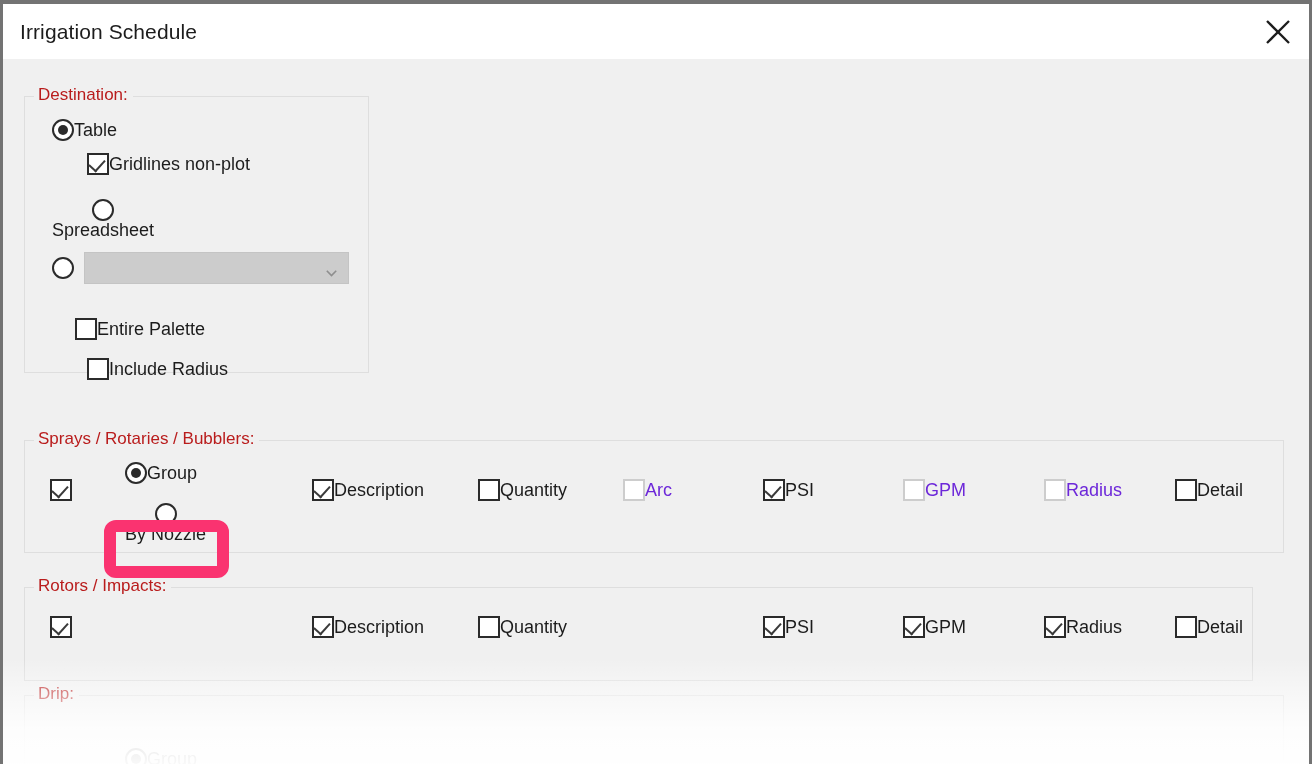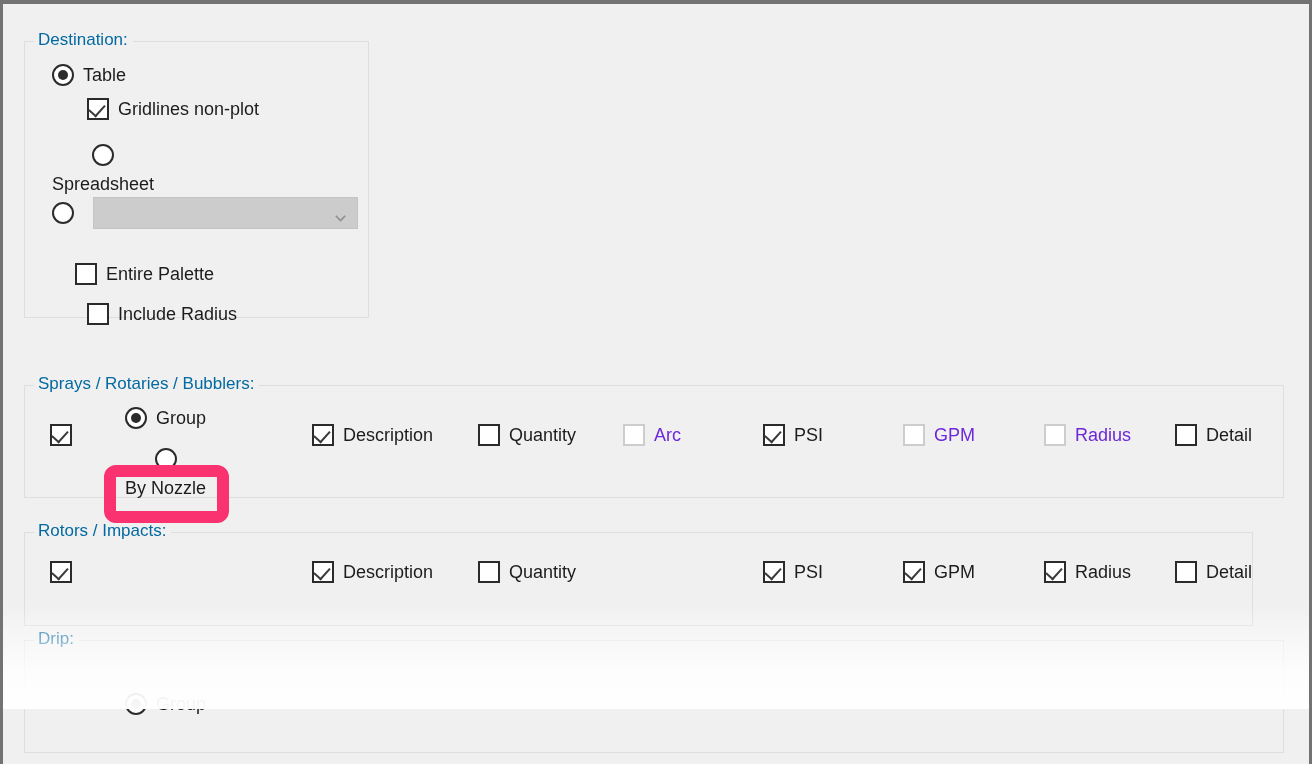--- a/index.html
+++ b/index.html
@@ -65,21 +65,21 @@
     border: 1px solid #dedede;
     background: transparent;
   }
   .group-legend {
     position: absolute;
     top: -11px;
     left: 9px;
     background: #f0f0f0;
     padding: 0 5px 0 4px;
     font-size: 17px;
-    color: #0369a1;
+    color: #b91c1c;
     white-space: nowrap;
     line-height: 1;
   }
 
   
   .radio {
     width: 22px;
     height: 22px;
     border-radius: 50%;
     border: 2px solid #2b2b2b;
@@ -117,21 +117,20 @@
     border-right: 2px solid #3a3a3a;
     border-bottom: 2px solid #3a3a3a;
     transform: rotate(42deg);
   }
   .checkbox.disabled { border-color: #cdcdcd; }
 
   
   .opt {
     display: flex;
     align-items: center;
-    gap: 9px;
     position: absolute;
     line-height: 1;
   }
   .opt .lbl {
     font-size: 18px;
     color: #1c1c1c;
     white-space: nowrap;
   }
   .opt.disabled .lbl { color: #6d28d9; }
 
@@ -179,20 +178,31 @@
                 rgba(255,255,255,0.97) 100%);
     pointer-events: none;
     z-index: 5;
   }
 </style>
 </head>
 <body>
 
 <div id="window">
 
+  <div id="titlebar">
+    <div id="title-text">Irrigation Schedule</div>
+    <div id="close-btn">
+      <span>
+        <svg width="26" height="26" viewBox="0 0 26 26">
+          <line x1="2" y1="2" x2="24" y2="24" stroke="#1c1c1c" stroke-width="2.3"></line>
+          <line x1="24" y1="2" x2="2" y2="24" stroke="#1c1c1c" stroke-width="2.3"></line>
+        </svg>
+      </span>
+    </div>
+  </div>
 
   <div id="content">
 
     <div class="groupbox" style="left:21px; top:37px; width:345px; height:277px;">
       <span class="group-legend">Destination:</span>
 
       <div class="opt" style="left:27px; top:22px;">
         <span class="radio checked"></span>
         <span class="lbl">Table</span>
       </div>

